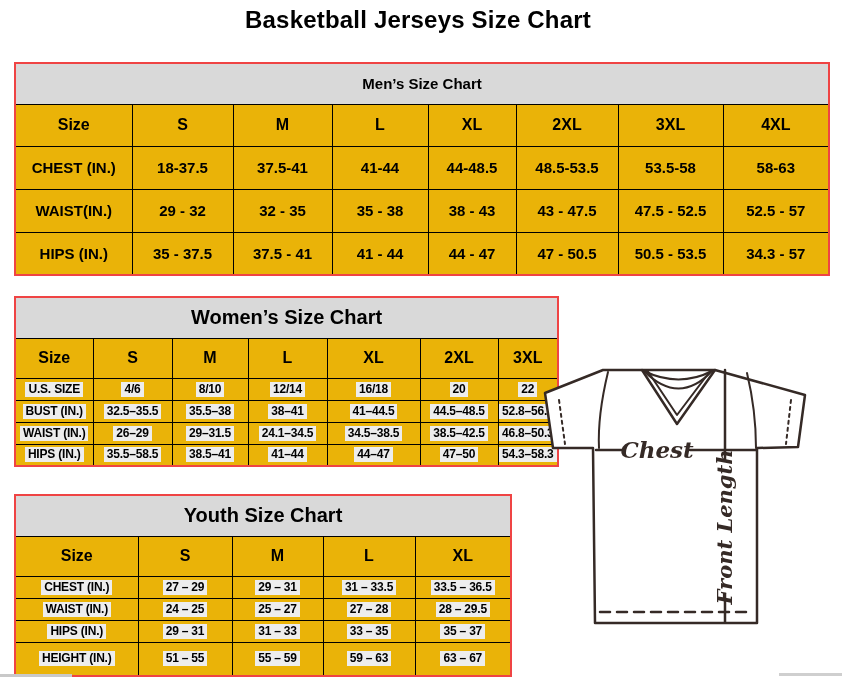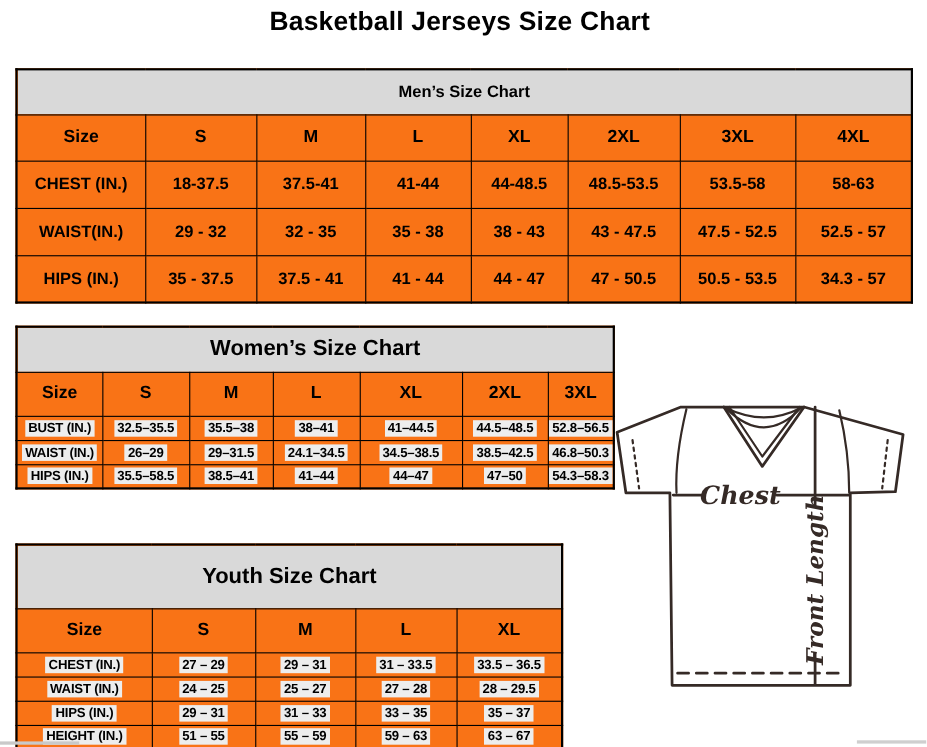--- a/index.html
+++ b/index.html
@@ -1,30 +1,30 @@
 <!DOCTYPE html>
 <html><head>
 <meta charset="utf-8">
 <style>
   * { margin:0; padding:0; box-sizing:border-box; }
   html,body { width:843px; height:679px; }
   body { background:#ffffff; font-family:"Liberation Sans",sans-serif; position:relative; overflow:hidden; }
   .page-title { position:absolute; top:6px; left:0; width:806px; text-align:center;
                 font-size:24px; font-weight:bold; color:#000; letter-spacing:0.2px;margin-left:15px; }
-  table { border-collapse:collapse; position:absolute; table-layout:fixed; background:#f97316; border:2px solid #000000; }
+  table { border-collapse:collapse; position:absolute; table-layout:fixed; background:#eab308; border:2px solid #ef4444; }
   td { border:1px solid #000; text-align:center; vertical-align:middle; padding:0; color:#000; overflow:hidden; }
   .chart-title-cell { background:#d9d9d9; font-weight:bold; font-size:20px; }
   .men td { font-weight:bold; font-size:15px; }
   .men .colhead { font-size:16px; }
   .wom td, .you td { font-weight:bold; }
   .wom .colhead, .you .colhead { font-size:16px; }
   .cond { font-size:12px; letter-spacing:-0.2px; }
   .hl { background:#ededed; padding:0 3px; display:inline-block; line-height:1.25; }
   .scroll-frag { position:absolute; height:3px; }
-  .jersey { position:absolute; left:556px; top:362px; }
+  .jersey { position:absolute; left:540px; top:362px; }
 </style>
 </head>
 <body>
 
 <div class="page-title">Basketball Jerseys Size Chart</div>
 
 <table class="men" style="left:14px; top:62px; width:814px;">
   <colgroup>
     <col style="width:117px">
       <col style="width:101px">
@@ -99,20 +99,29 @@
   <tr style="height:40px">
     <td class="colhead">Size</td>
     <td class="colhead">S</td>
     <td class="colhead">M</td>
     <td class="colhead">L</td>
     <td class="colhead">XL</td>
     <td class="colhead">2XL</td>
     <td class="colhead">3XL</td>
   </tr>
   <tr style="height:22px" class="cond">
+    <td><span class="hl">U.S. SIZE</span></td>
+    <td><span class="hl">4/6</span></td>
+    <td><span class="hl">8/10</span></td>
+    <td><span class="hl">12/14</span></td>
+    <td><span class="hl">16/18</span></td>
+    <td><span class="hl">20</span></td>
+    <td><span class="hl">22</span></td>
+  </tr>
+  <tr style="height:22px" class="cond">
     <td><span class="hl">BUST (IN.)</span></td>
     <td><span class="hl">32.5–35.5</span></td>
     <td><span class="hl">35.5–38</span></td>
     <td><span class="hl">38–41</span></td>
     <td><span class="hl">41–44.5</span></td>
     <td><span class="hl">44.5–48.5</span></td>
     <td><span class="hl">52.8–56.5</span></td>
   </tr>
   <tr style="height:22px" class="cond">
     <td><span class="hl">WAIST (IN.)</span></td>
@@ -137,21 +146,21 @@
 
 <table class="you" style="left:14px; top:494px; width:496px;">
   <colgroup>
     <col style="width:123px">
       <col style="width:94px">
       <col style="width:91px">
       <col style="width:92px">
       <col style="width:96px">
   </colgroup>
   <tbody>
-      <tr style="height:58px">
+      <tr style="height:41px">
     <td colspan="5" class="chart-title-cell">Youth Size Chart</td>
   </tr>
   <tr style="height:40px">
     <td class="colhead">Size</td>
     <td class="colhead">S</td>
     <td class="colhead">M</td>
     <td class="colhead">L</td>
     <td class="colhead">XL</td>
   </tr>
   <tr style="height:22px" class="cond">
@@ -168,21 +177,21 @@
     <td><span class="hl">27 – 28</span></td>
     <td><span class="hl">28 – 29.5</span></td>
   </tr>
   <tr style="height:22px" class="cond">
     <td><span class="hl">HIPS (IN.)</span></td>
     <td><span class="hl">29 – 31</span></td>
     <td><span class="hl">31 – 33</span></td>
     <td><span class="hl">33 – 35</span></td>
     <td><span class="hl">35 – 37</span></td>
   </tr>
-  <tr style="height:22px" class="cond">
+  <tr style="height:34px" class="cond">
     <td><span class="hl">HEIGHT (IN.)</span></td>
     <td><span class="hl">51 – 55</span></td>
     <td><span class="hl">55 – 59</span></td>
     <td><span class="hl">59 – 63</span></td>
     <td><span class="hl">63 – 67</span></td>
   </tr>
 </tbody>
   </table>
 
 <div class="jersey">

